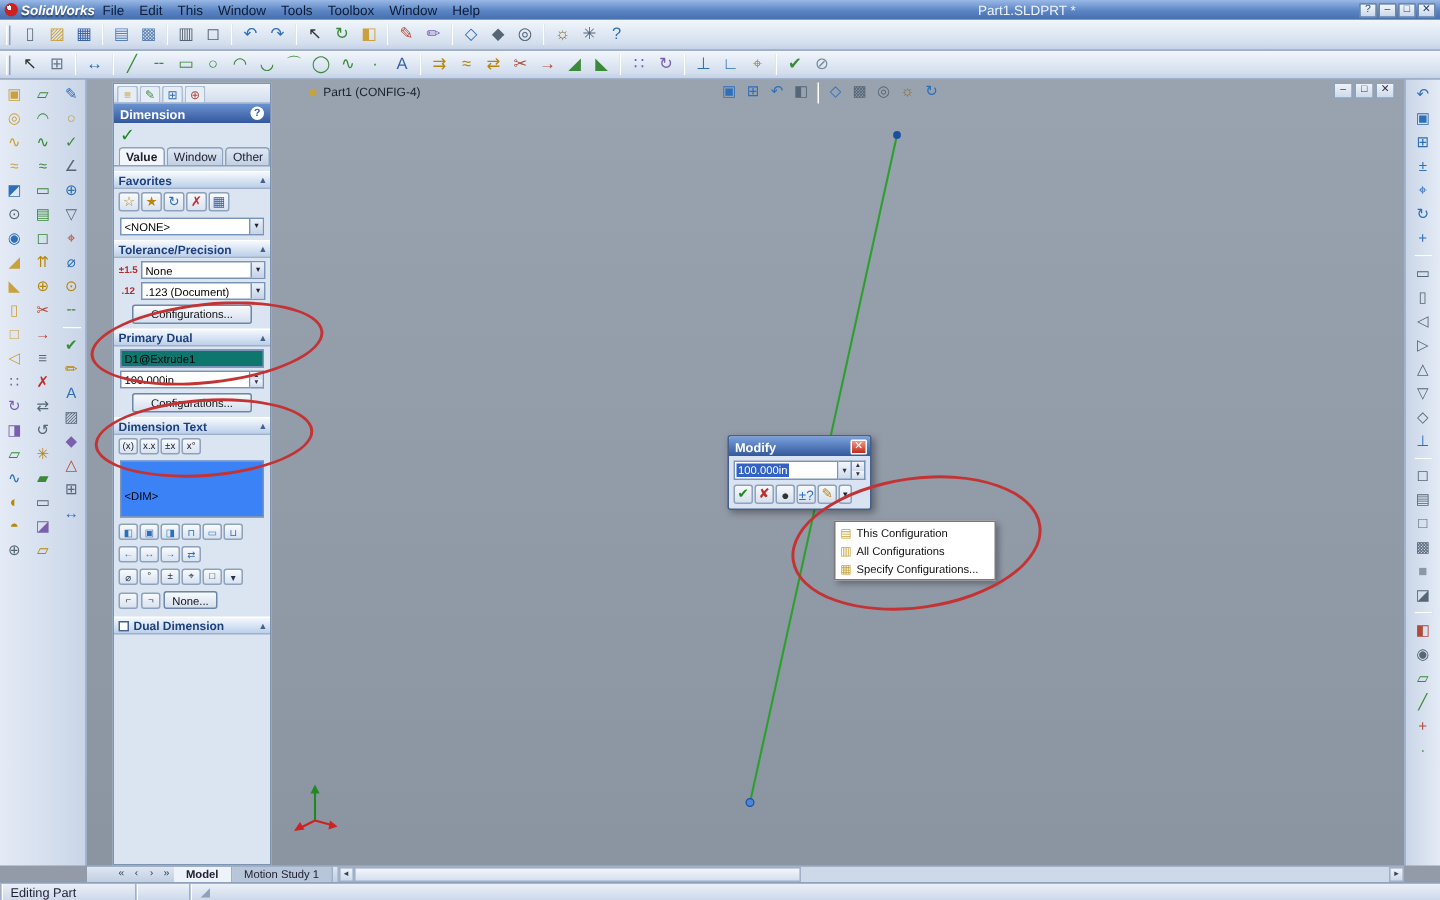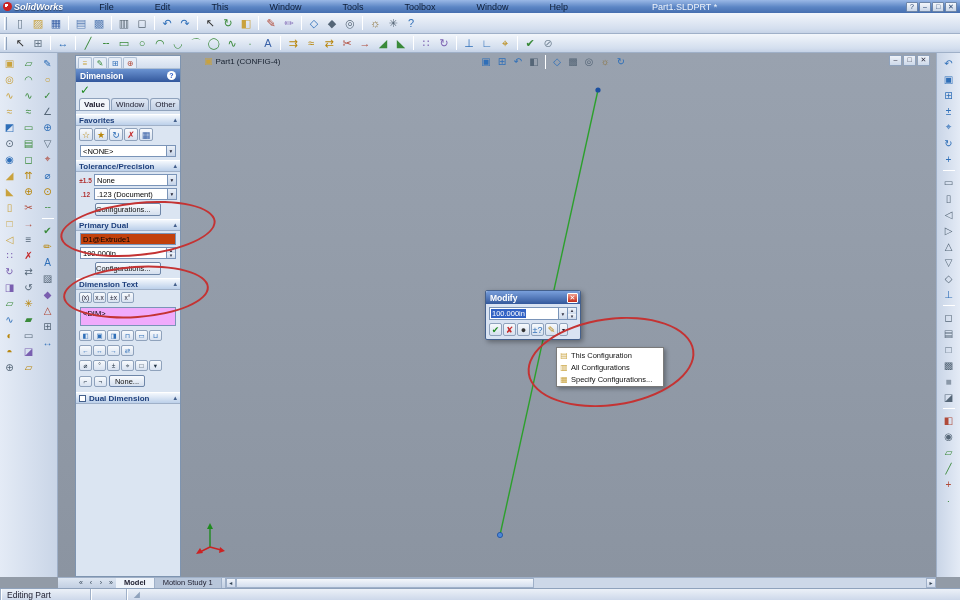--- a/index.html
+++ b/index.html
@@ -7,21 +7,21 @@
   body { position:relative; overflow:hidden; background:#929ba7; font-family:"Liberation Sans","DejaVu Sans",sans-serif; font-size:9px; cursor:default; }
 
   
   .titlebar { position:absolute; left:0; top:0; width:960px; height:13px; z-index:60;
     background:linear-gradient(180deg,#9ab8e6 0%,#5b85c4 55%,#466fb0 100%);
     display:flex; align-items:center; padding:0 3px; }
   .logo-mark { width:9px; height:9px; flex:none; border-radius:50%;
     background:radial-gradient(circle at 35% 35%, #ffffff 0 1.5px, #cc2222 1.5px 100%); margin-right:2px; }
   .logo-text { color:#fff; font-weight:bold; font-style:italic; font-size:9px; text-shadow:0 1px 1px rgba(0,0,0,.45); }
   .menus { display:flex; }
-  .menu { font-size:9px; color:#0c1c36; padding:0 5px;margin-left:31px; }
+  .menu { font-size:9px; color:#0c1c36; padding:0 5px; }
   .doc-title { position:absolute; left:652px; color:#eef3fb; font-size:9px; }
   .winbtns { margin-left:auto; display:flex; gap:1px; }
   .winbtn { width:12px; height:10px; background:linear-gradient(#f4f7fb,#c9d6e8); border:1px solid #6e86a8;
     border-radius:1px; font-size:7px; line-height:8px; text-align:center; color:#23406e; }
 
   
   .trow { position:absolute; left:0; width:960px; z-index:55; display:flex; align-items:center; padding-left:3px;
     background:linear-gradient(180deg,#f2f6fb,#d3deee 80%,#c5d2e6); border-bottom:1px solid #9fb0c8; }
   .r1 { top:13px; height:21px; }
   .r2 { top:34px; height:19px; }
@@ -110,29 +110,29 @@
     background:linear-gradient(#f8fafd,#d8e2f0); border:1px solid #8fa2bc; border-radius:2px; color:#223; }
   .xsbtn { width:13px; height:11px; font-size:6.5px; }
   .select { display:flex; height:12px; background:#fff; border:1px solid #7a94b8; align-items:center; margin:2px 4px; }
   .select .sv { flex:1; padding:0 2px; font-size:7.5px; color:#000; white-space:nowrap; overflow:hidden; }
   .select .sa { width:9px; align-self:stretch; background:linear-gradient(#eaf0f8,#c6d4e8); border-left:1px solid #7a94b8;
     font-size:5.5px; display:flex; align-items:center; justify-content:center; color:#223; }
   .irow { display:flex; align-items:center; gap:2px; padding:0 3px; margin-top:2px; }
   .ricon { width:13px; height:12px; display:flex; align-items:center; justify-content:center; font-size:6.5px;
     color:#b03030; font-weight:bold; flex:none; }
   .irow .select { flex:1; margin:0; }
-  .cfg-btn { display:block; width:66px; height:13px; margin:3px auto 2px; background:linear-gradient(#f8fafd,#d4dfee);
-    border:1px solid #6e86a8; border-radius:2px; font-size:7.5px; text-align:left; line-height:12px; color:#111; }
-  .field { height:12px; background:#c2410c; border:1px solid #7a94b8; margin:2px 4px; font-size:7.5px;
+  .cfg-btn { display:block; width:80px; height:13px; margin:3px auto 2px; background:linear-gradient(#f8fafd,#d4dfee);
+    border:1px solid #6e86a8; border-radius:2px; font-size:7.5px; text-align:center; line-height:12px; color:#111; }
+  .field { height:12px; background:#0f766e; border:1px solid #7a94b8; margin:2px 4px; font-size:7.5px;
     display:flex; align-items:center; padding:0 2px; }
   .field-spin-row { display:flex; margin:2px 4px; height:12px; }
   .field-spin-row .fv { flex:1; background:#fff; border:1px solid #7a94b8; font-size:7.5px; display:flex;
     align-items:center; padding:0 2px; }
-  .dimtext { margin:2px 4px; height:19px; background:#f0abfc; border:1px solid #7a94b8; font-size:7.5px;
-    padding:1px 2px; color:#000; }
+  .dimtext { margin:2px 4px; height:36px; background:#3b82f6; border:1px solid #7a94b8; font-size:7.5px;
+    padding:18px 2px; color:#000; }
   .more-row { display:flex; gap:2px; padding:2px 3px; align-items:center; }
   .more-btn { width:36px; height:12px; background:linear-gradient(#f8fafd,#d4dfee); border:1px solid #6e86a8;
     border-radius:2px; font-size:7.5px; text-align:center; line-height:11px; color:#111; }
 
   
   .ellipse { position:absolute; border:2px solid #c43333; border-radius:50%; z-index:45; pointer-events:none; }
   .e1 { left:60px; top:202px; width:156px; height:54px; transform:rotate(-6deg); }
   .e2 { left:63px; top:266px; width:146px; height:52px; transform:rotate(-4deg); }
   .e3 { left:527px; top:318px; width:168px; height:88px; transform:rotate(-8deg); }
 

